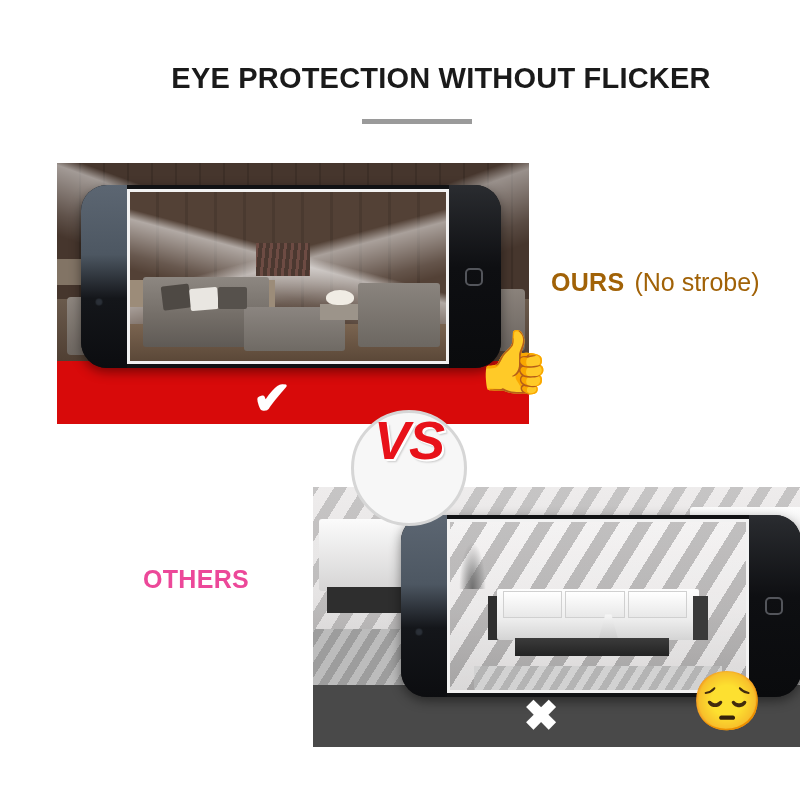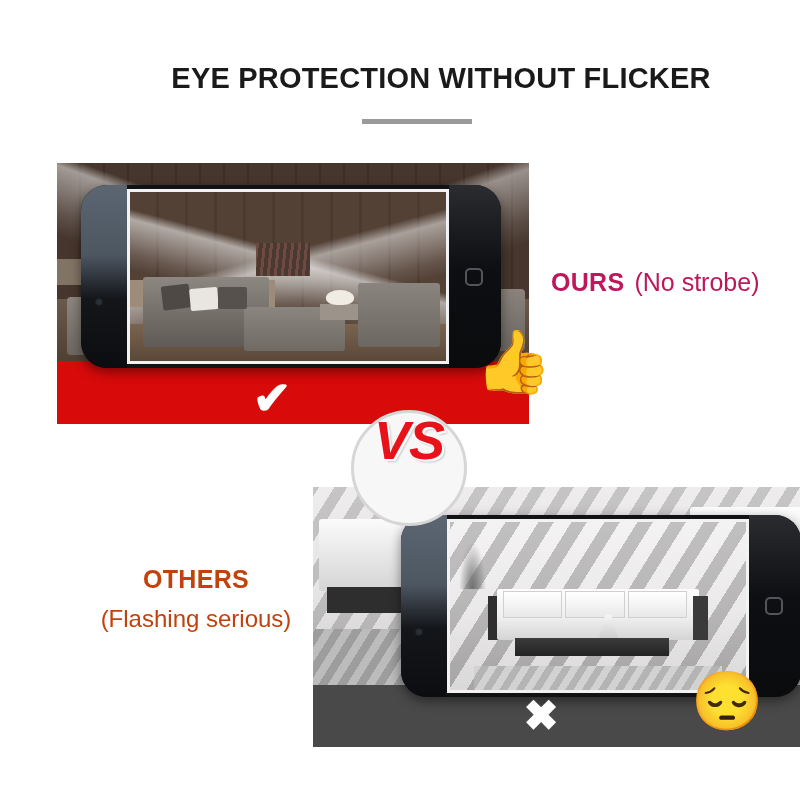--- a/index.html
+++ b/index.html
@@ -355,40 +355,40 @@
     text-align: center;
     font-weight: bold;
   }
 
   
   .label-ours {
     position: absolute;
     left: 510px;
     top: 268px;
     white-space: nowrap;
-    color: #be185d;
+    color: #a16207;
   }
   .label-ours .strong {
     font-size: 25px;
     font-weight: bold;
     letter-spacing: 0.3px;
   }
   .label-ours .soft {
     font-size: 25px;
     font-weight: normal;
     margin-left: 10px;
   }
 
   .label-others {
     position: absolute;
     left: 30px;
     top: 565px;
     width: 250px;
     text-align: center;
-    color: #c2410c;
+    color: #ec4899;
   }
   .label-others .strong {
     font-size: 25px;
     font-weight: bold;
     letter-spacing: 0.3px;
     display: block;
   }
   .label-others .soft {
     font-size: 24px;
     font-weight: normal;
@@ -514,21 +514,20 @@
   </div>
 
   <div class="mark-cross">✖</div>
 
   <div class="label-ours">
     <span class="strong">OURS</span><span class="soft">(No strobe)</span>
   </div>
 
   <div class="label-others">
     <span class="strong">OTHERS</span>
-    <span class="soft">(Flashing serious)</span>
   </div>
 
   <div id="vs-badge">
     <span class="vs-text">VS</span>
   </div>
 
   <div class="emoji" id="emoji-thumbs-up">👍</div>
 
   <div class="emoji" id="emoji-sad">😔</div>
 

